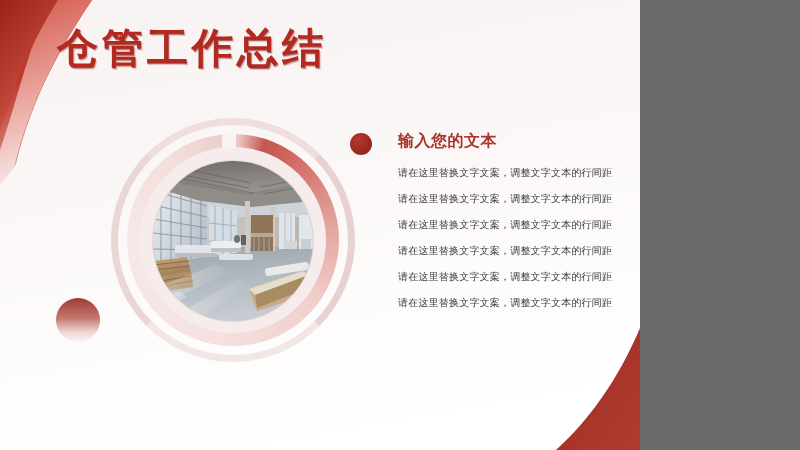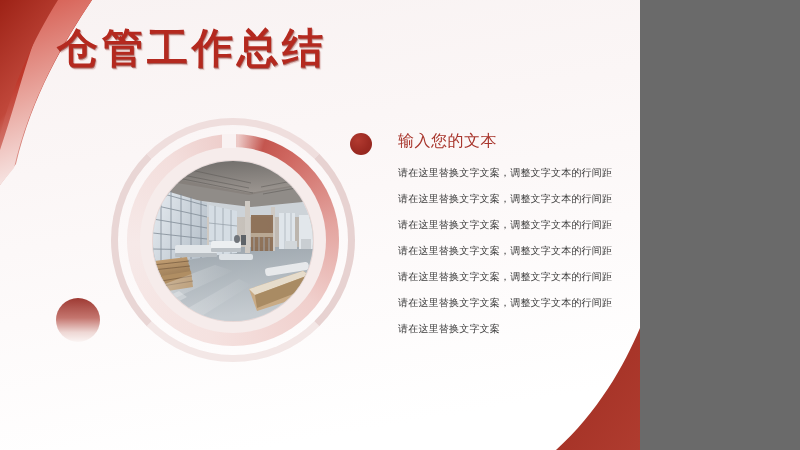--- a/index.html
+++ b/index.html
@@ -70,21 +70,21 @@
     background:linear-gradient(180deg,#9e3a33 0%,#c4756e 45%,#eed7d4 78%,#fbf5f4 100%);
   }
 
   
   .bullet-dot{
     position:absolute;left:350px;top:133px;width:22px;height:22px;border-radius:50%;
     background:radial-gradient(circle at 36% 32%,#b23a30 0%,#9c2a22 55%,#8d241d 100%);
   }
   .text-block{position:absolute;left:398px;top:131px;width:300px;}
   .text-head{
-    font-size:16px;color:#a8352c;font-weight:normal;letter-spacing:.5px;
+    font-size:16px;color:#a8352c;font-weight:bold;letter-spacing:.5px;
     margin:0 0 10px 0;line-height:1.2;
   }
   .text-line{
     font-size:10px;color:#3a3a3a;line-height:26px;letter-spacing:.2px;
     white-space:nowrap;
   }
 
   
   .wedge{position:absolute;right:0;bottom:0;width:120px;height:130px;pointer-events:none;}
 </style>
@@ -289,21 +289,20 @@
 
   <div class="text-block">
     <div class="text-head">输入您的文本</div>
     <div>
       <div class="text-line">请在这里替换文字文案，调整文字文本的行间距</div>
       <div class="text-line">请在这里替换文字文案，调整文字文本的行间距</div>
       <div class="text-line">请在这里替换文字文案，调整文字文本的行间距</div>
       <div class="text-line">请在这里替换文字文案，调整文字文本的行间距</div>
       <div class="text-line">请在这里替换文字文案，调整文字文本的行间距</div>
       <div class="text-line">请在这里替换文字文案，调整文字文本的行间距</div>
-      <div class="text-line">请在这里替换文字文案</div>
     </div>
   </div>
 
   <svg class="wedge" viewBox="0 0 120 130">
     <defs>
       <linearGradient id="wg" x1="0" y1="0" x2="1" y2="1">
         <stop offset="0%" stop-color="#9e2c21"></stop>
         <stop offset="100%" stop-color="#b03c2f"></stop>
       </linearGradient>
     </defs>

